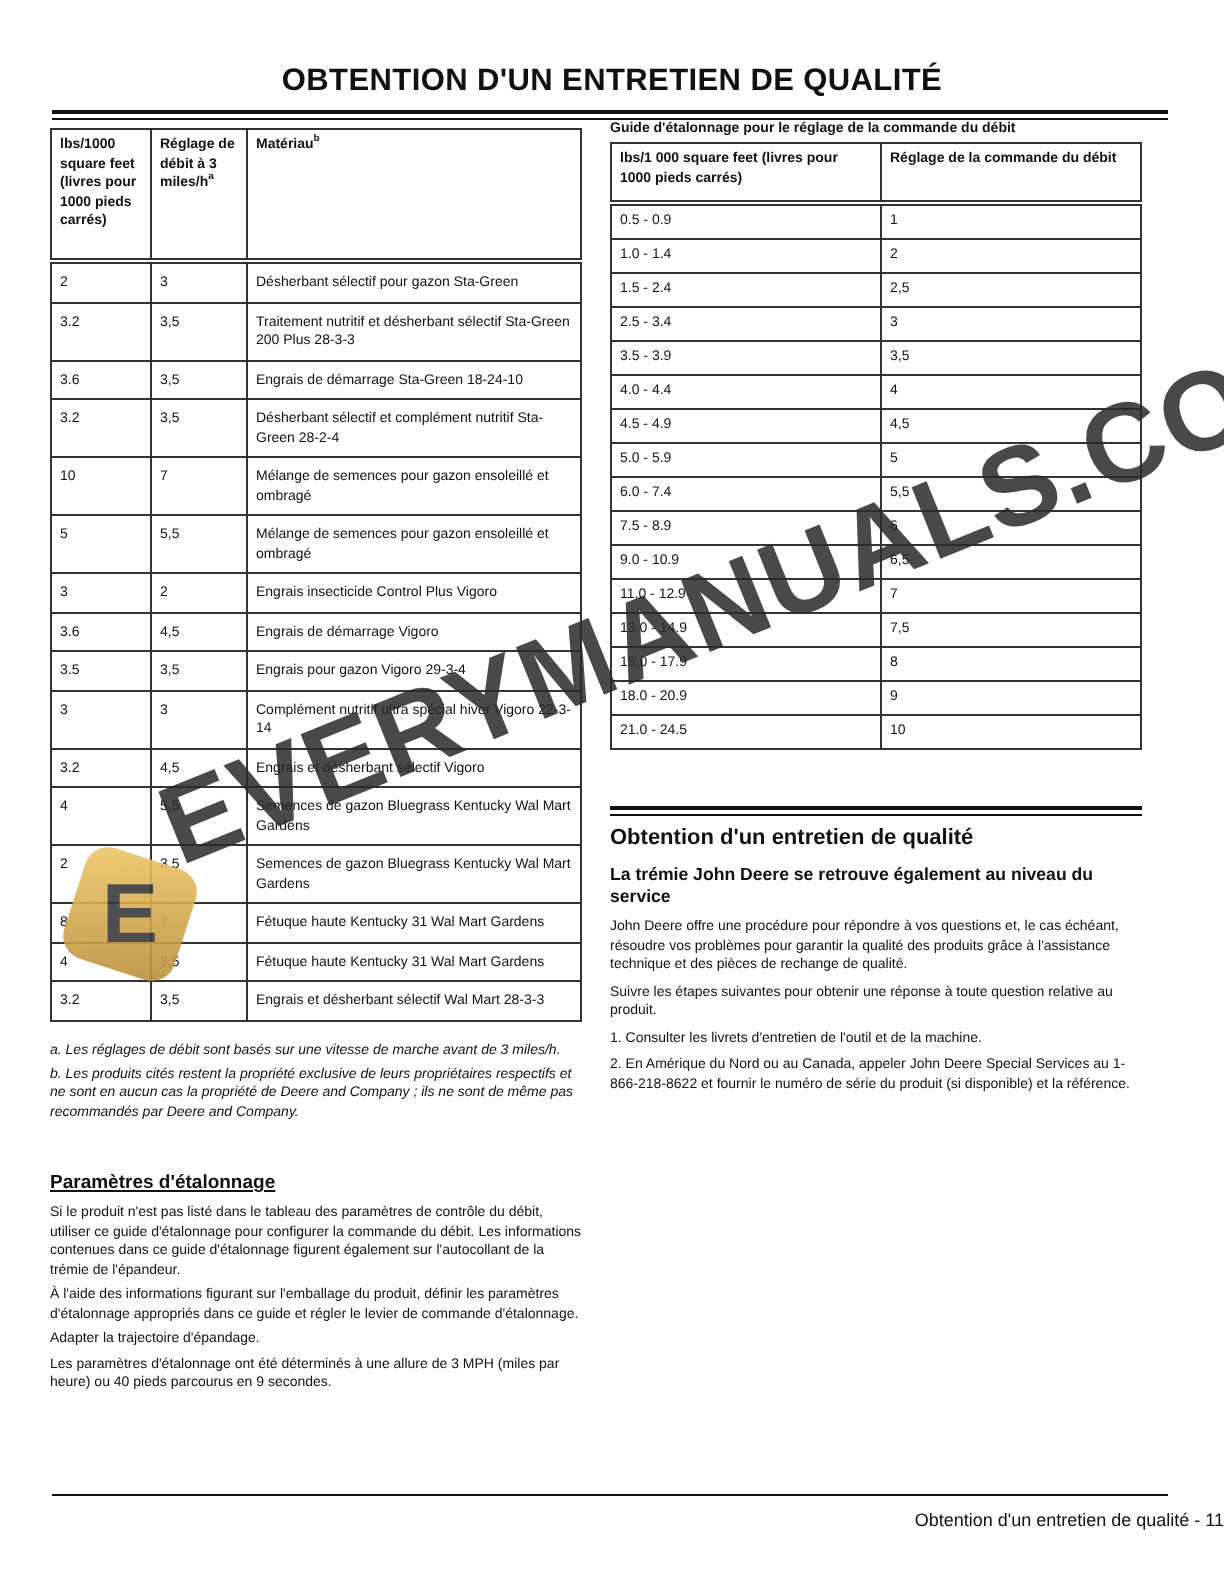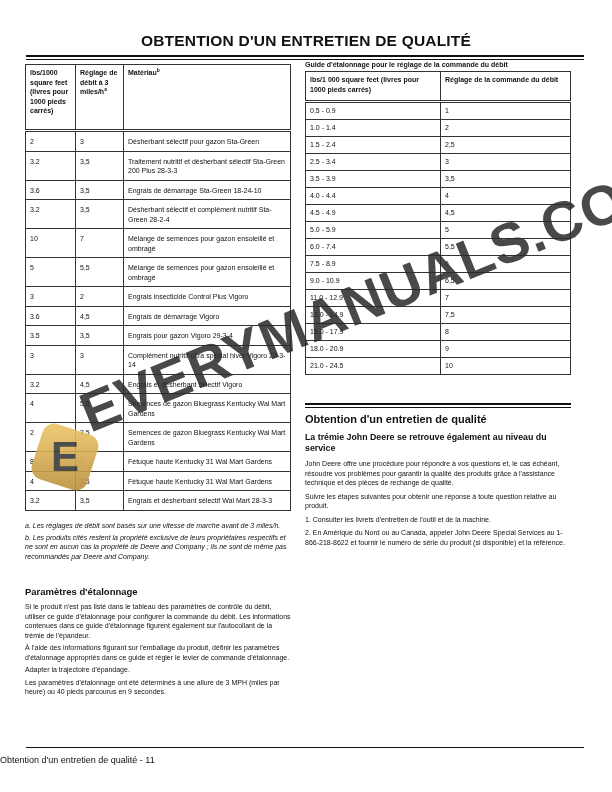--- a/index.html
+++ b/index.html
@@ -22,33 +22,33 @@
 
     .cal-caption { position:absolute; left:305px; top:61px; font-size:7px; font-weight:bold; }
     .right-table { position:absolute; left:305px; top:71px; width:266px; }
     .right-table col.c1 { width:135px; }
     .right-table thead th { height:22px; border-bottom:3px double #333; }
     .right-table tbody td { height:11px; padding-top:3px; padding-bottom:2px; }
 
     .footnotes { position:absolute; left:25px; top:521px; width:268px; font-size:7px; line-height:9.5px; font-style:italic; }
     .footnotes p { margin:0 0 2px 0; }
 
-    .sec-heading { position:absolute; left:25px; top:586px; font-size:9.5px; font-weight:bold; }
+    .sec-heading { position:absolute; left:25px; top:586px; font-size:9.5px; font-weight:bold;text-decoration:underline; }
     .sec-body { position:absolute; left:25px; top:602px; width:268px; font-size:7px; line-height:9.5px; }
     .sec-body p { margin:0 0 3px 0; }
 
     .rc-rule1 { position:absolute; left:305px; top:403px; width:266px; height:2px; background:#111; }
     .rc-rule2 { position:absolute; left:305px; top:407px; width:266px; height:1px; background:#111; }
     .rc-title { position:absolute; left:305px; top:413px; font-size:11px; font-weight:bold; }
     .rc-subtitle { position:absolute; left:305px; top:432px; width:268px; font-size:8.8px; font-weight:bold; line-height:11px; }
     .rc-body { position:absolute; left:305px; top:459px; width:268px; font-size:7px; line-height:9.5px; }
     .rc-body p { margin:0 0 4px 0; }
 
     .footer-rule { position:absolute; left:26px; top:747px; width:558px; height:1px; background:#111; }
-    .footer-text { position:absolute; left:0; top:755px; width:612px; text-align:left; font-size:9px; }
+    .footer-text { position:absolute; left:0; top:755px; width:612px; text-align:right; font-size:9px; }
 
     .watermark-text { position:absolute; left:95px; top:380px; font-size:56px; font-weight:bold; color:#2a2a2a; opacity:0.85; transform:rotate(-22deg); transform-origin:left bottom; letter-spacing:1px; white-space:nowrap; pointer-events:none; }
     .watermark-logo { position:absolute; left:36px; top:428px; width:58px; height:58px; border-radius:12px; background:linear-gradient(160deg,#f1c96a,#b88d3a); transform:rotate(18deg); opacity:0.9; pointer-events:none; display:flex; align-items:center; justify-content:center; }
     .watermark-logo span { font-size:42px; font-weight:bold; color:#3b3b3b; transform:rotate(-18deg); }
   </style>
 </head>
 <body>
 
 <div class="page-title">OBTENTION D'UN ENTRETIEN DE QUALITÉ</div>
 <div class="title-rule r1"></div>

